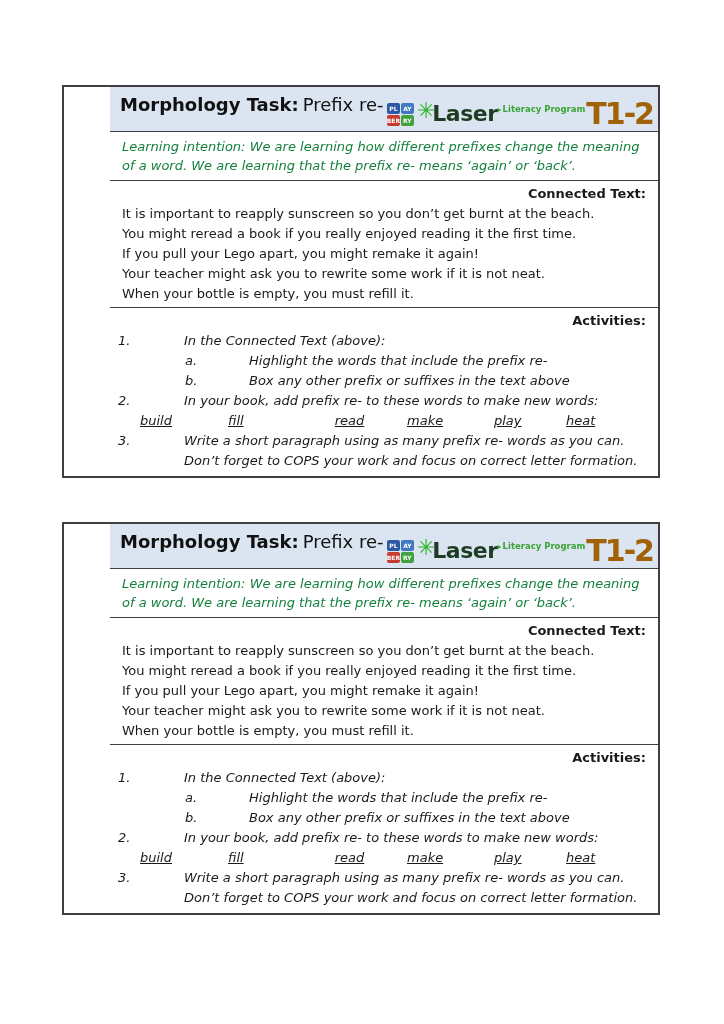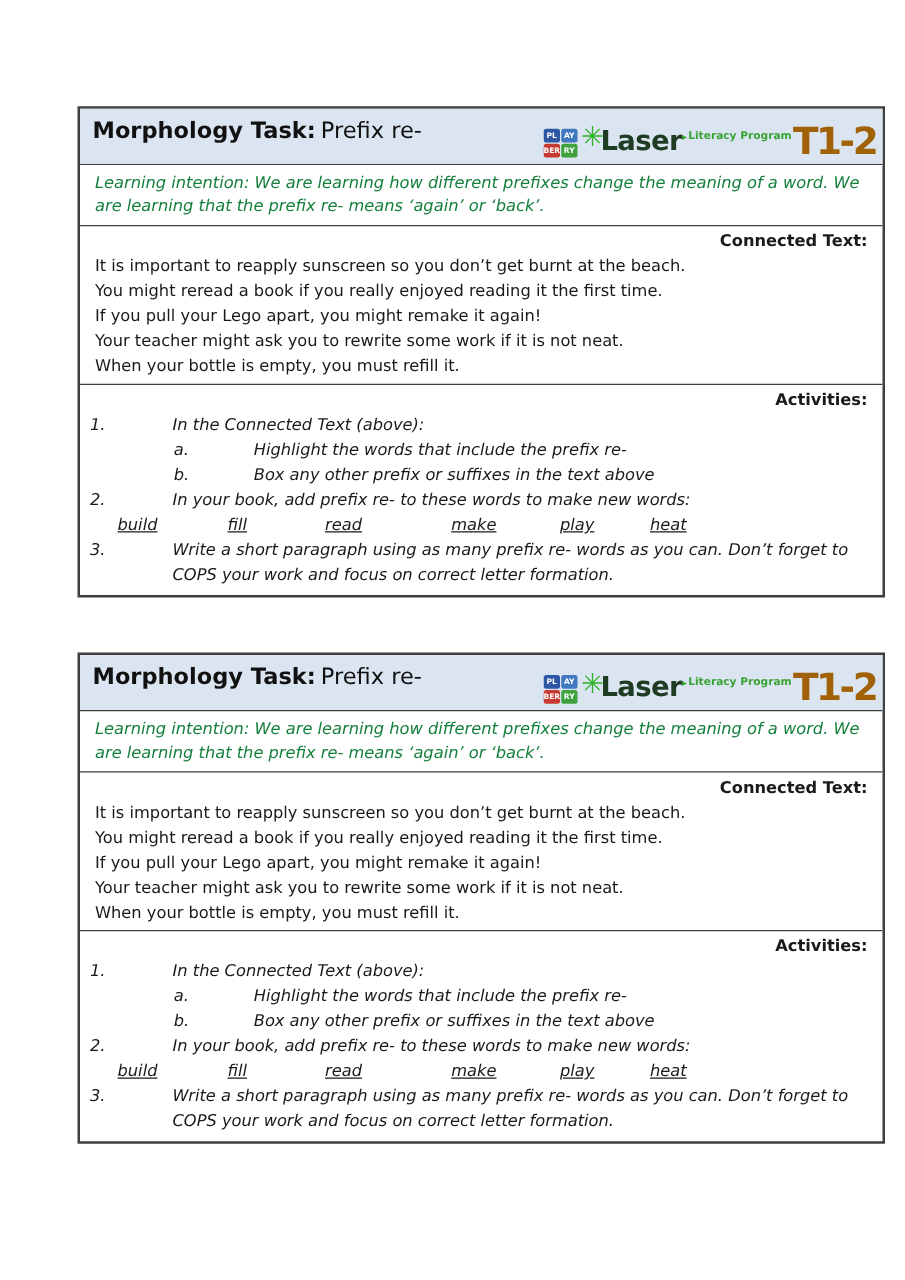--- a/index.html
+++ b/index.html
@@ -2,22 +2,22 @@
 <html><head>
 <meta charset="utf-8">
 <style>
   html,body{margin:0;padding:0;}
   body{
     width:724px;height:1024px;background:#ffffff;
     font-family:"DejaVu Sans", sans-serif;color:#1a1a1a;
     position:relative;overflow:hidden;
   }
   .card{
-    position:absolute;left:62px;width:646px;background:#ffffff;
-    border:2px solid #3f3f3f;box-sizing:border-box;
+    position:absolute;left:62px;width:598px;background:#ffffff;
+    border:2px solid #3f3f3f;box-sizing:border-box;padding-left:46px;
   }
   #card0{top:85px;}
   #card1{top:522px;}
   .row{box-sizing:border-box;}
   .row + .row{border-top:1px solid #3f3f3f;}
   .hdr{
     position:relative;background:#dbe5f1;min-height:44px;
     padding:6px 8px 3px 10px;
   }
   .title{font-size:18px;line-height:24px;color:#111;}
@@ -64,21 +64,21 @@
   .connected{padding:3px 12px;font-size:13px;line-height:20px;}
   .bold-label{font-weight:700;font-style:normal;text-align:right;}
   .acts{padding:3px 12px 5px 8px;font-size:13px;line-height:20px;}
   .li{display:flex;font-style:italic;}
   .num{flex:none;width:22px;}
   .litext{flex:1;margin-left:44px;}
   .sub{margin-left:67px;}
   .sub .num{width:20px;}
   .words{display:flex;margin-left:22px;font-style:italic;}
   .w{flex:none;text-decoration:underline;}
-  .w0{width:88px;} .w1{width:78px;} .w2{width:87px;}
+  .w0{width:88px;} .w1{width:78px;} .w2{width:87px;text-align:center;}
   .w3{width:87px;margin-left:14px;} .w4{width:72px;}
   .litext b{font-weight:400;}
 </style>
 </head>
 <body>
 
 <div class="card" id="card0">
   <div class="row hdr">
     <div class="title">
       <span class="tb">Morphology Task:</span><span class="tr">Prefix re-</span>

